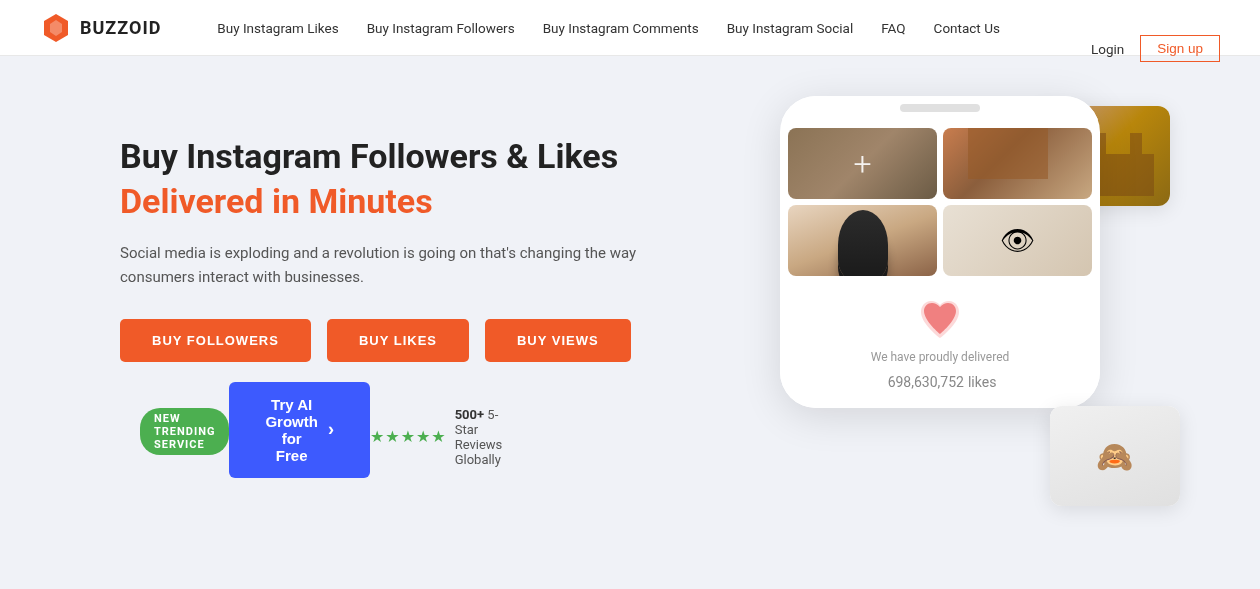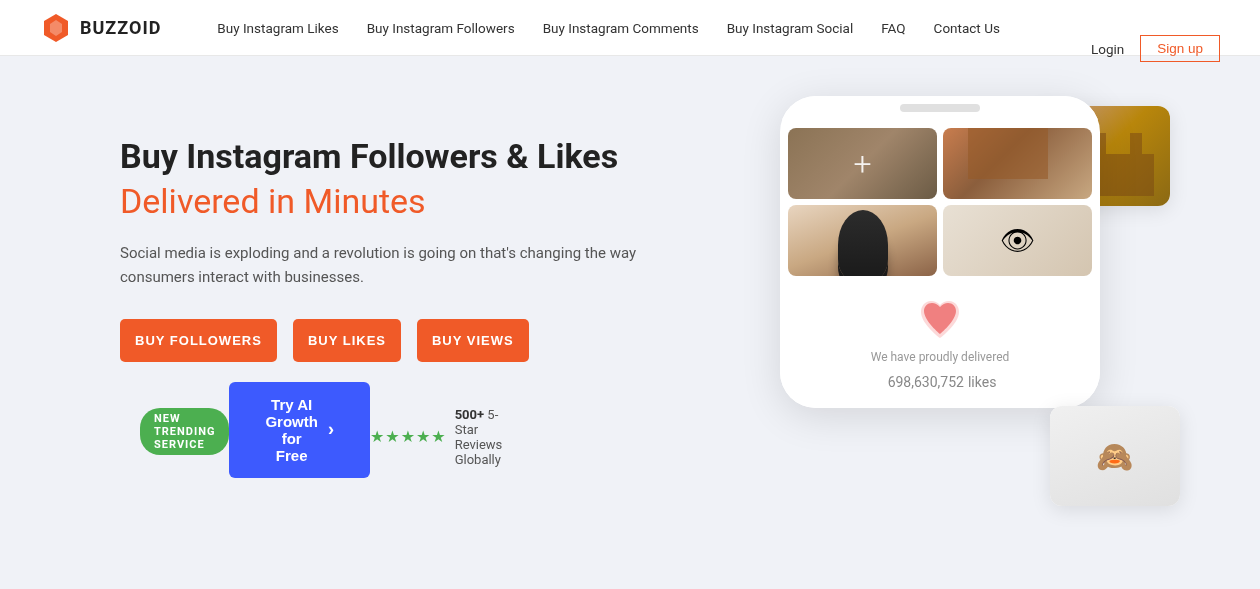--- a/index.html
+++ b/index.html
@@ -89,21 +89,21 @@
     }
     .headline {
       font-size: 34px;
       font-weight: 700;
       color: #222;
       line-height: 1.2;
       margin-bottom: 4px;
     }
     .headline-sub {
       font-size: 34px;
-      font-weight: 400;
+      font-weight: 700;
       color: #f05a28;
       margin-bottom: 20px;
     }
     .description {
       font-size: 15px;
       color: #555;
       line-height: 1.6;
       max-width: 520px;
       margin-bottom: 30px;
     }
@@ -112,21 +112,21 @@
     .cta-row {
       display: flex;
       gap: 16px;
       margin-bottom: 20px;
     }
     .cta-btn {
       background: #f05a28;
       color: #fff;
       border: none;
       border-radius: 5px;
-      padding: 14px 15px;
+      padding: 14px 32px;
       font-size: 13px;
       font-weight: 700;
       letter-spacing: 1px;
       cursor: pointer;
       text-transform: uppercase;
       text-align: right;
     }
 
     
     .trending-row {

